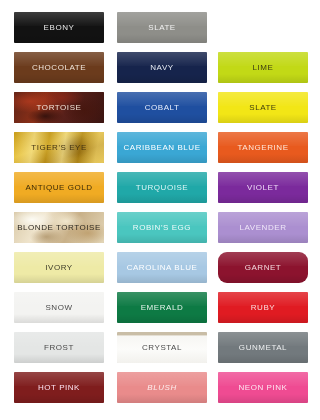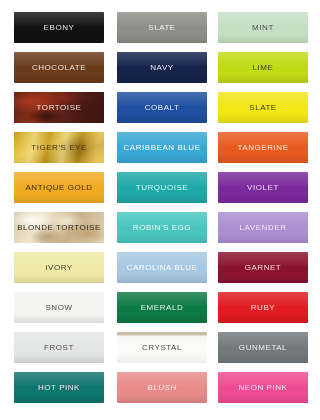--- a/index.html
+++ b/index.html
@@ -92,25 +92,20 @@
     <div class="swatch" style="left: 14px; top: 12px; background: rgb(18, 18, 18);">
       <div class="sheen"></div>
       <div class="shade"></div>
       <span class="label" style="color: rgb(232, 232, 232);">EBONY</span>
     </div>
     <div class="swatch" style="left: 117px; top: 12px; background: rgb(142, 142, 137);">
       <div class="sheen"></div>
       <div class="shade"></div>
       <span class="label" style="color: rgb(242, 242, 242);">SLATE</span>
     </div>
-    <div class="swatch" style="left: 218px; top: 12px; background: rgb(198, 223, 196);">
-      <div class="sheen"></div>
-      <div class="shade"></div>
-      <span class="label" style="color: rgb(74, 74, 74);">MINT</span>
-    </div>
     <div class="swatch" style="left: 14px; top: 52px; background: rgb(107, 59, 28);">
       <div class="sheen"></div>
       <div class="shade"></div>
       <span class="label" style="color: rgb(240, 230, 220);">CHOCOLATE</span>
     </div>
     <div class="swatch" style="left: 117px; top: 52px; background: rgb(22, 36, 76);">
       <div class="sheen"></div>
       <div class="shade"></div>
       <span class="label" style="color: rgb(230, 234, 242);">NAVY</span>
     </div>
@@ -185,21 +180,21 @@
     <div class="swatch" style="left: 14px; top: 252px; background: rgb(238, 234, 166);">
       <div class="sheen"></div>
       <div class="shade"></div>
       <span class="label" style="color: rgb(62, 60, 42);">IVORY</span>
     </div>
     <div class="swatch" style="left: 117px; top: 252px; background: rgb(167, 200, 227);">
       <div class="sheen"></div>
       <div class="shade"></div>
       <span class="label" style="color: rgb(255, 255, 255);">CAROLINA BLUE</span>
     </div>
-    <div class="swatch" style="left: 218px; top: 252px; background: rgb(140, 19, 46);">
+    <div class="swatch" style="left: 218px; top: 252px; background: rgb(140, 19, 46); border-radius: 9px;">
       <div class="sheen"></div>
       <div class="shade"></div>
       <span class="label" style="color: rgb(243, 218, 222);">GARNET</span>
     </div>
     <div class="swatch" style="left: 14px; top: 292px; background: rgb(243, 243, 241);">
       <div class="sheen"></div>
       <div class="shade"></div>
       <span class="label" style="color: rgb(74, 74, 74);">SNOW</span>
     </div>
     <div class="swatch" style="left: 117px; top: 292px; background: rgb(13, 122, 68);">
@@ -221,21 +216,21 @@
       <div class="tex-crystal"></div>
       <div class="sheen"></div>
       <div class="shade"></div>
       <span class="label" style="color: rgb(74, 74, 74);">CRYSTAL</span>
     </div>
     <div class="swatch" style="left: 218px; top: 332px; background: rgb(114, 121, 125);">
       <div class="sheen"></div>
       <div class="shade"></div>
       <span class="label" style="color: rgb(238, 240, 241);">GUNMETAL</span>
     </div>
-    <div class="swatch" style="left: 14px; top: 372px; background: #0f766e; align-items: center;">
+    <div class="swatch" style="left: 14px; top: 372px; background: #7f1d1d; align-items: center;">
       <div class="sheen"></div>
       <div class="shade"></div>
       <span class="label" style="color: rgb(253, 228, 242);">HOT PINK</span>
     </div>
     <div class="swatch" style="left: 117px; top: 372px; background: rgb(233, 139, 139); font-style: italic;">
       <div class="sheen"></div>
       <div class="shade"></div>
       <span class="label" style="color: rgb(253, 238, 238);">BLUSH</span>
     </div>
     <div class="swatch" style="left: 218px; top: 372px; background: rgb(239, 75, 146);">

